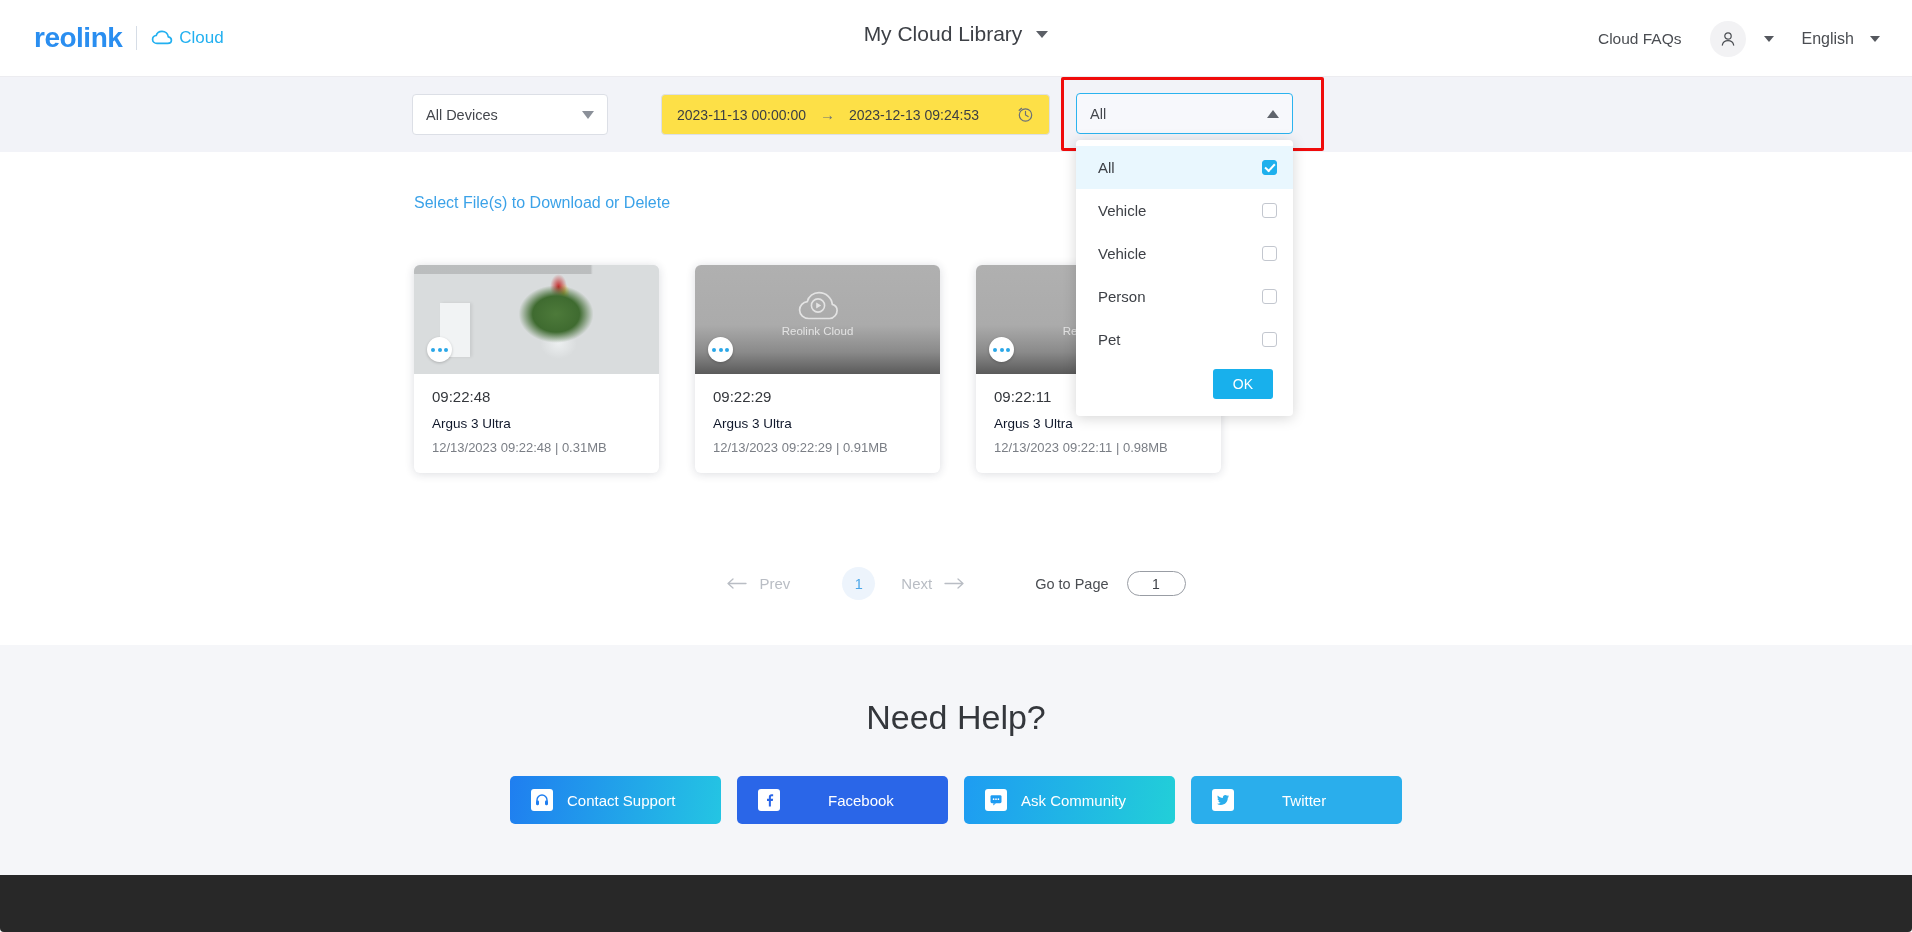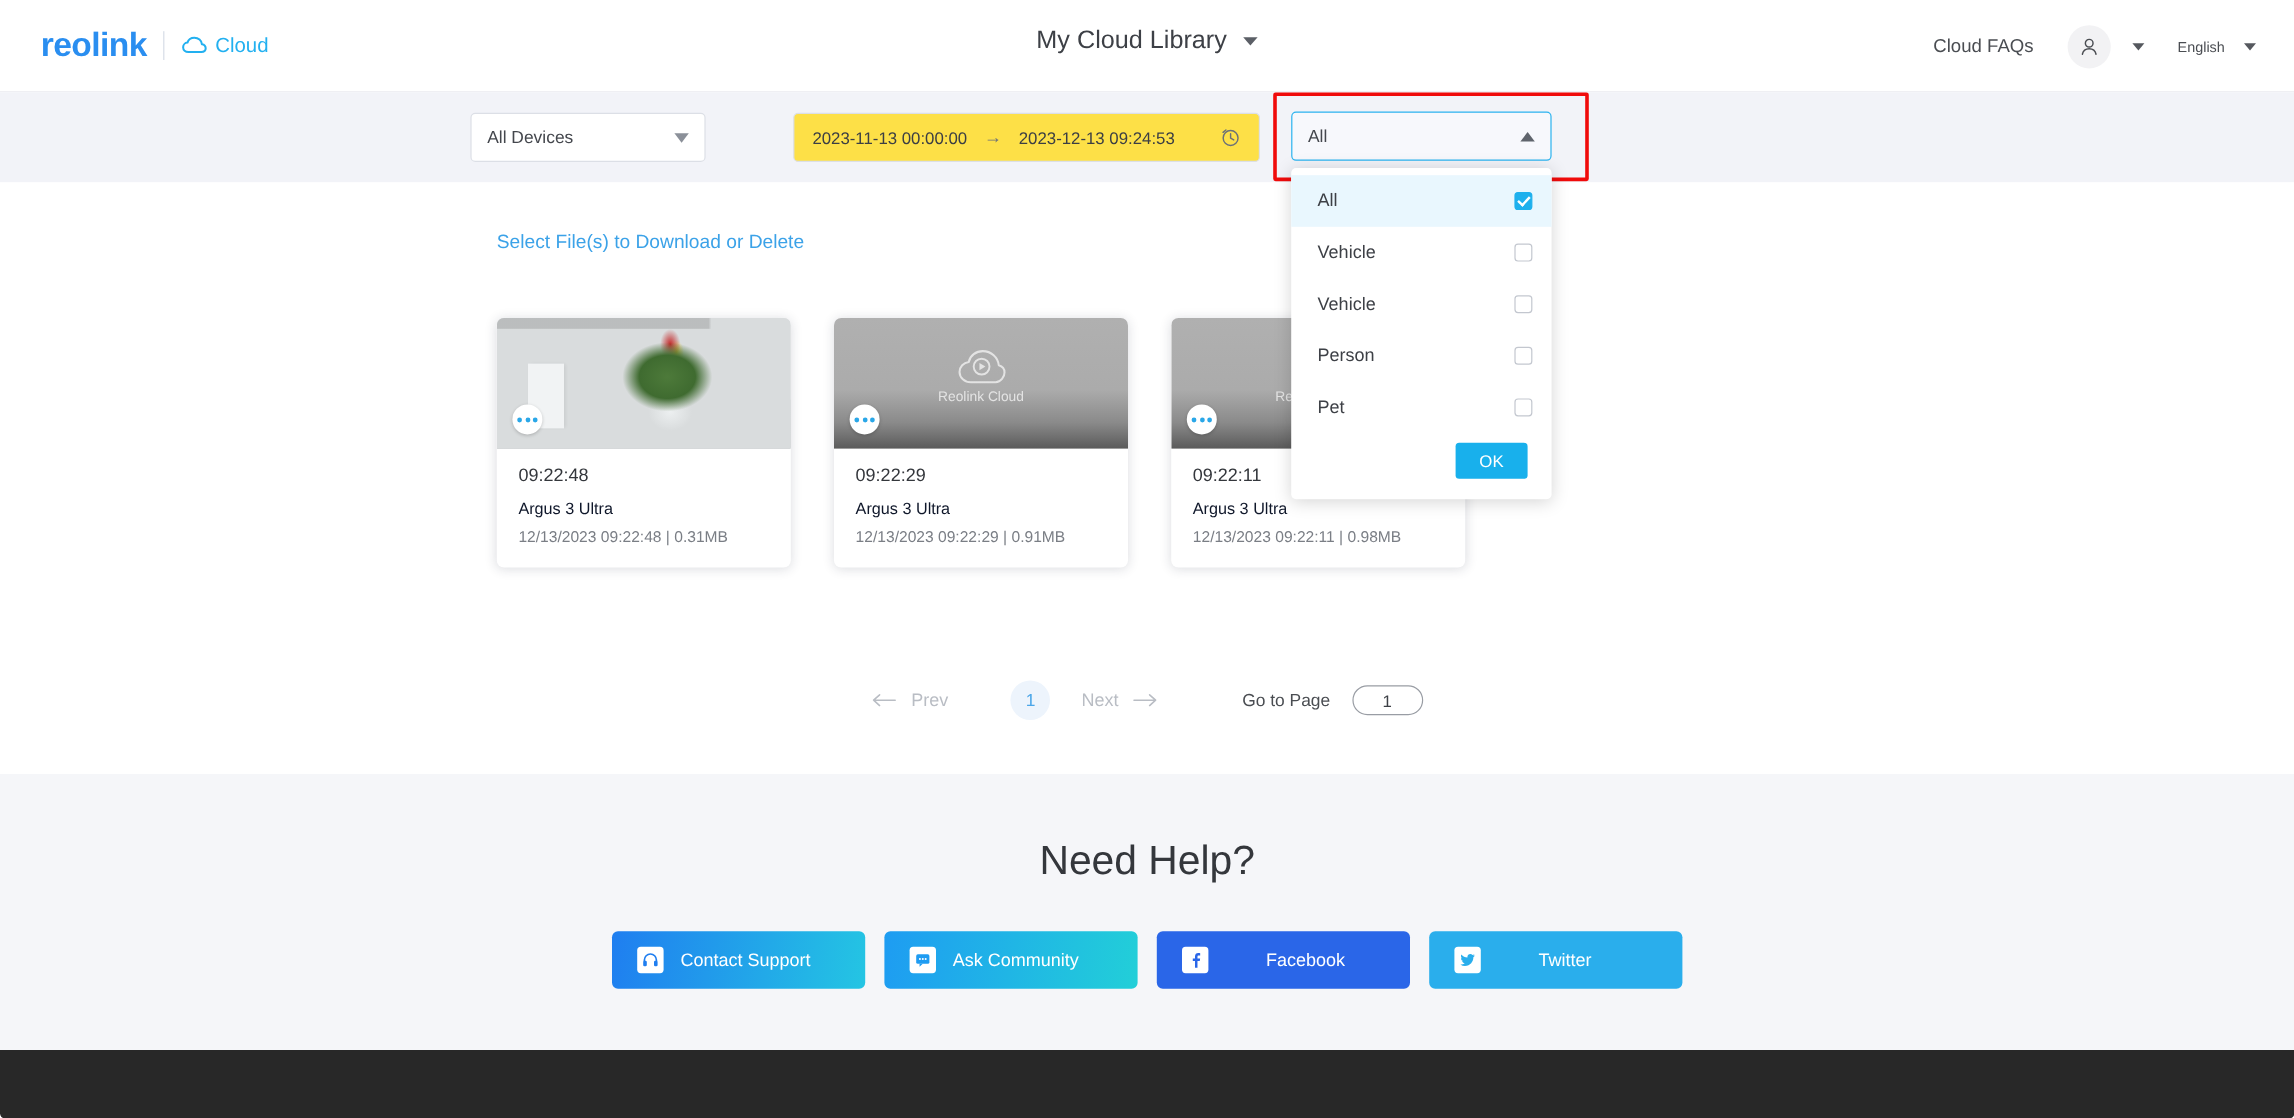--- a/index.html
+++ b/index.html
@@ -54,30 +54,30 @@
     width: 36px; height: 36px; border-radius: 50%;
     background: #f2f2f4; display: flex; align-items: center; justify-content: center;
   }
   .caret-sm {
     width: 0; height: 0;
     border-left: 5px solid transparent;
     border-right: 5px solid transparent;
     border-top: 6px solid #55585e;
   }
   .lang-box { display: flex; align-items: center; gap: 16px; }
-  .lang-text { font-size: 12px; color: #4a4d52; }
+  .lang-text { font-size: 16px; color: #4a4d52; }
 
   
   .filterbar {
     position: absolute; top: 77px; left: 0;
     width: 1912px; height: 75px;
     background: #f2f3f8;
   }
   .select-devices {
-    position: absolute; left: 392px; top: 17px;
+    position: absolute; left: 412px; top: 17px;
     width: 196px; height: 41px;
     background: #ffffff; border: 1px solid #dcdfe6; border-radius: 4px;
     display: flex; align-items: center; padding: 0 13px;
     cursor: pointer;
   }
   .select-devices .lbl { font-size: 14.5px; color: #44474d; flex: 1; }
   .tri-down {
     width: 0; height: 0;
     border-left: 6px solid transparent;
     border-right: 6px solid transparent;
@@ -473,42 +473,42 @@
         <span class="bi">
           <svg width="14" height="14" viewBox="0 0 14 14">
             <path d="M2 8V7a5 5 0 0 1 10 0v1" fill="none" stroke="#1f7ef0" stroke-width="1.4"></path>
             <rect x="1" y="7.6" width="3" height="4.6" rx="1.1" fill="#1f7ef0"></rect>
             <rect x="10" y="7.6" width="3" height="4.6" rx="1.1" fill="#1f7ef0"></rect>
           </svg>
         </span>
         <span class="bl">Contact Support</span>
       </div>
 
+      <div class="help-btn hb-facebook">
+        <span class="bi">
+          <svg width="14" height="14" viewBox="0 0 14 14">
+            <path d="M8.9 13.4V7.9h1.9l.3-2.2H8.9V4.3c0-.63.18-1.06 1.1-1.06h1.15V1.28C10.95 1.24 10.3 1.2 9.55 1.2c-1.6 0-2.7.97-2.7 2.76v1.74H5v2.2h1.85v5.5z" fill="#2a66e8"></path>
+          </svg>
+        </span>
+        <span class="bl">Facebook</span>
+      </div>
+
       <div class="help-btn hb-community">
         <span class="bi">
           <svg width="14" height="14" viewBox="0 0 14 14">
             <rect x="1.5" y="2.2" width="11" height="8" rx="1.4" fill="#1e9cf2"></rect>
             <path d="M4.3 10.2 4.3 12.6 7 10.2z" fill="#1e9cf2"></path>
             <circle cx="4.6" cy="6.2" r="0.85" fill="#fff"></circle>
             <circle cx="7" cy="6.2" r="0.85" fill="#fff"></circle>
             <circle cx="9.4" cy="6.2" r="0.85" fill="#fff"></circle>
           </svg>
         </span>
         <span class="bl">Ask Community</span>
       </div>
 
-      <div class="help-btn hb-facebook">
-        <span class="bi">
-          <svg width="14" height="14" viewBox="0 0 14 14">
-            <path d="M8.9 13.4V7.9h1.9l.3-2.2H8.9V4.3c0-.63.18-1.06 1.1-1.06h1.15V1.28C10.95 1.24 10.3 1.2 9.55 1.2c-1.6 0-2.7.97-2.7 2.76v1.74H5v2.2h1.85v5.5z" fill="#2a66e8"></path>
-          </svg>
-        </span>
-        <span class="bl">Facebook</span>
-      </div>
-
       <div class="help-btn hb-twitter">
         <span class="bi">
           <svg width="14" height="14" viewBox="0 0 14 14">
             <path d="M13 3.2c-.44.2-.92.33-1.42.39.51-.31.9-.79 1.09-1.37-.48.28-1.01.49-1.57.6A2.46 2.46 0 0 0 9.3 2c-1.36 0-2.46 1.1-2.46 2.46 0 .19.02.38.06.56-2.05-.1-3.86-1.08-5.08-2.57-.21.36-.33.79-.33 1.24 0 .85.43 1.61 1.1 2.05-.4-.01-.78-.12-1.11-.31v.03c0 1.19.85 2.19 1.97 2.41-.2.06-.42.09-.65.09-.16 0-.31-.02-.46-.04.31.98 1.22 1.69 2.3 1.71a4.95 4.95 0 0 1-3.06 1.05c-.2 0-.4-.01-.58-.03A6.97 6.97 0 0 0 4.78 12c4.53 0 7.01-3.75 7.01-7 0-.11 0-.21-.01-.32.48-.35.9-.78 1.22-1.27z" fill="#2aaeec"></path>
           </svg>
         </span>
         <span class="bl">Twitter</span>
       </div>
 
     </div>

